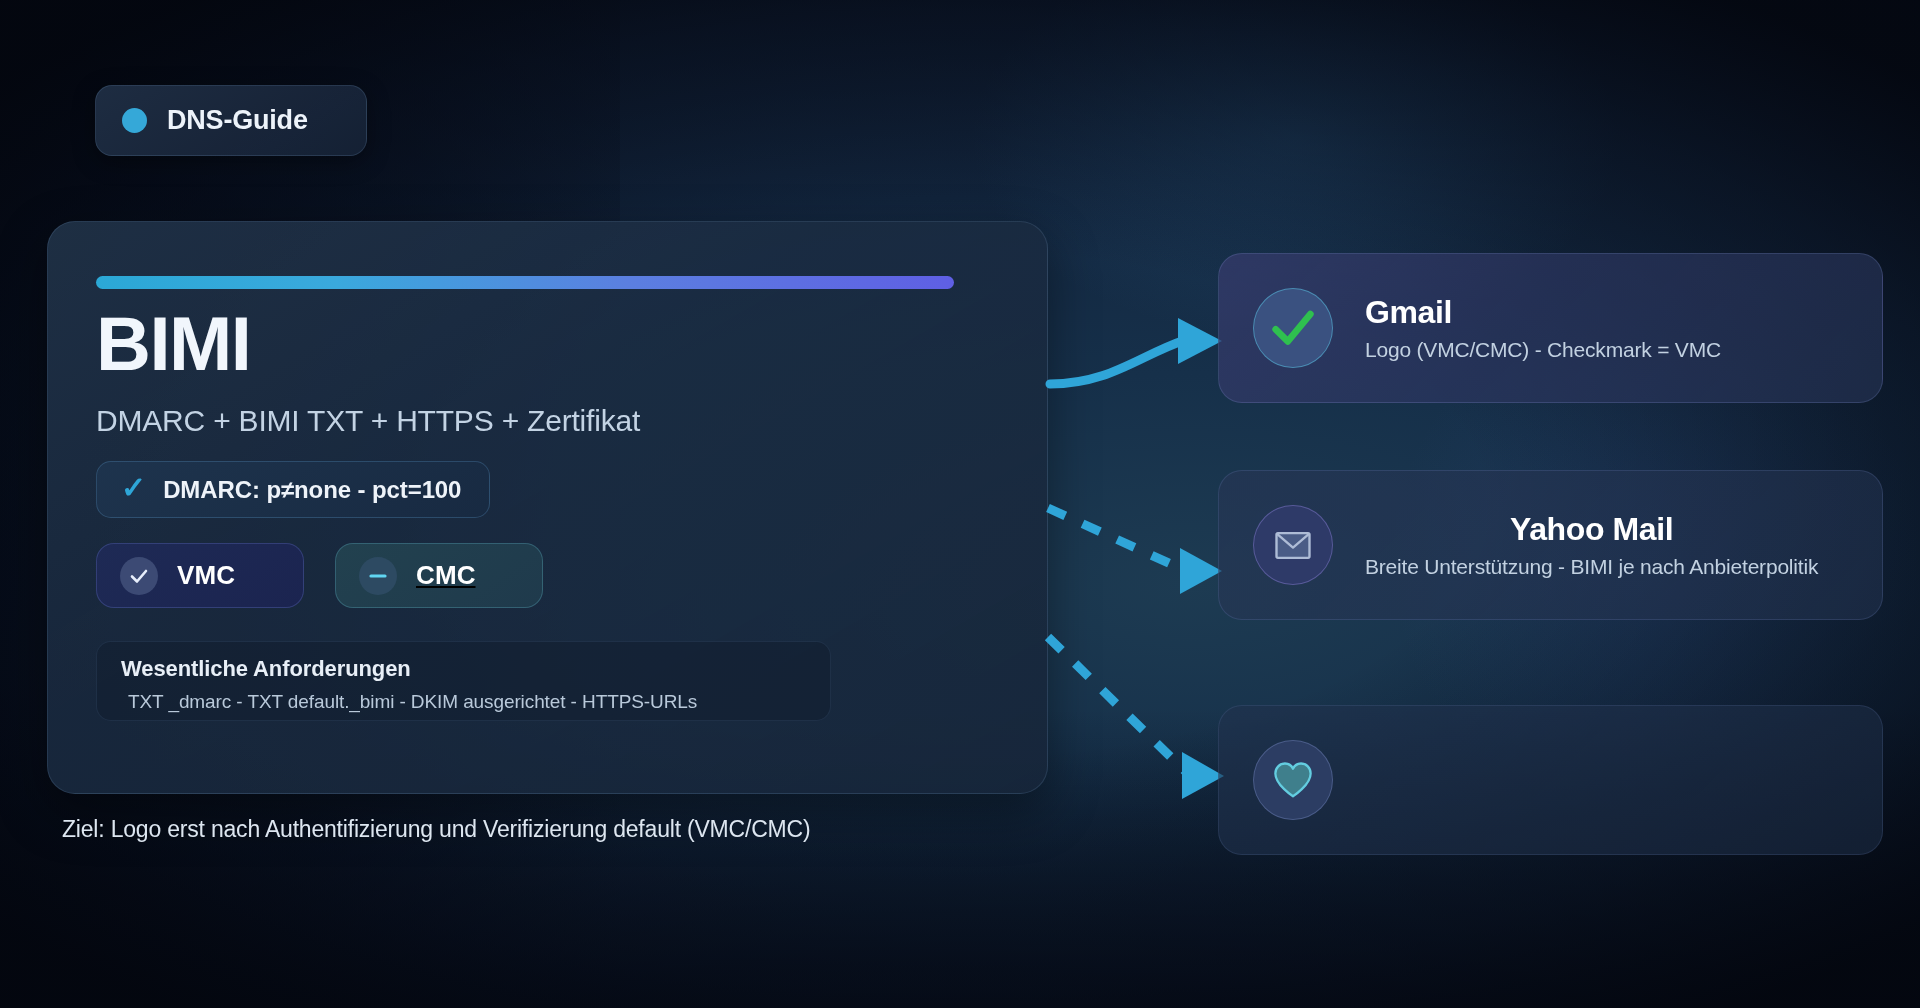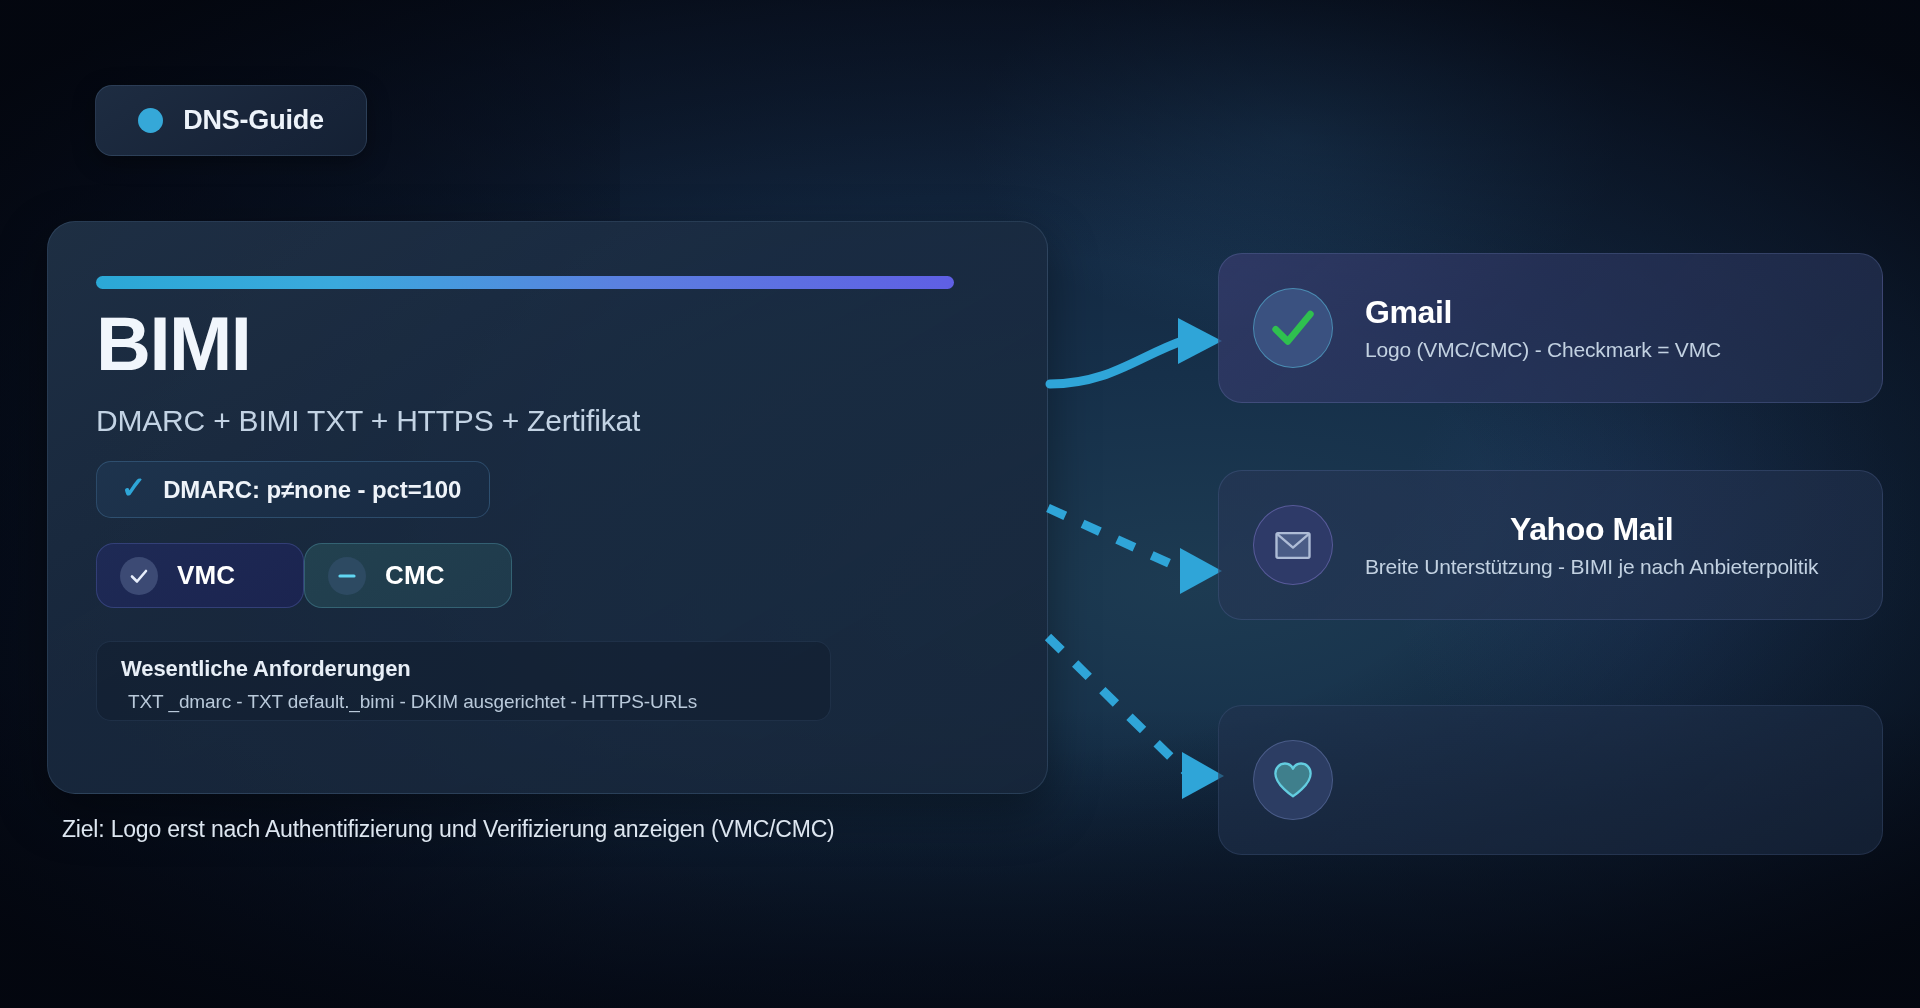--- a/index.html
+++ b/index.html
@@ -60,21 +60,20 @@
     left: 95px; top: 85px;
     width: 272px; height: 71px;
     border-radius: 17px;
     background: linear-gradient(145deg, rgba(32,48,70,0.92), rgba(22,34,54,0.92));
     border: 1px solid rgba(120,160,200,0.18);
     display: flex;
     align-items: center;
     gap: 20px;
     padding: 0 26px;
     box-shadow: 0 6px 22px rgba(0,0,0,0.35);
-    justify-content: center;
   }
   #badge .dot {
     width: 25px; height: 25px;
     border-radius: 50%;
     background: #35a8d8;
     flex: none;
   }
   #badge .label {
     color: #edf3fa;
     font-size: 27px;
@@ -143,20 +142,21 @@
     font-size: 24px;
     font-weight: 700;
     letter-spacing: -0.1px;
   }
 
   
   #cert-row {
     position: absolute;
     left: 48px; top: 321px;
     display: flex;
+    gap: 31px;
   }
   .cert-btn {
     height: 65px;
     border-radius: 18px;
     display: flex;
     align-items: center;
     gap: 19px;
     padding: 0 38px 0 23px;
   }
   .cert-btn .cert-label {
@@ -178,20 +178,21 @@
     border: 1px solid rgba(110,130,220,0.28);
     min-width: 208px;
   }
   #cert-vmc .cert-icon {
     background: #3c4a74;
   }
   #cert-cmc {
     background: linear-gradient(145deg, #22414f, #1f3a4c);
     border: 1px solid rgba(90,165,185,0.35);
     min-width: 208px;
+    text-decoration: underline;
   }
   #cert-cmc .cert-icon {
     background: #2d4a62;
   }
   .cert-icon svg { display: block; }
 
   
   #req-box {
     position: absolute;
     left: 48px; top: 419px;
@@ -347,21 +348,21 @@
 
   </div>
 
   <div id="req-box">
     <div id="req-title">Wesentliche Anforderungen</div>
     <div id="req-detail">TXT _dmarc - TXT default._bimi - DKIM ausgerichtet - HTTPS-URLs</div>
   </div>
 
 </div>
 
-<div id="footer-note">Ziel: Logo erst nach Authentifizierung und Verifizierung anzeigen (VMC/CMC)</div>
+<div id="footer-note">Ziel: Logo erst nach Authentifizierung und Verifizierung default (VMC/CMC)</div>
 
 <svg id="connectors" viewBox="0 0 1920 1008" xmlns="http://www.w3.org/2000/svg">
 
   <g>
     <path d="M1050 384 C1110 384, 1140 355, 1185 340" stroke="#2fa5d8" stroke-width="9" fill="none" stroke-linecap="round"></path>
     <path d="M1178 318 L1222 341 L1178 364 Z" fill="#2fa5d8"></path>
   </g>
 
   <g>
     <path d="M1048 508 L1184 570" stroke="#2fa5d8" stroke-width="9" fill="none" stroke-dasharray="19 19" stroke-linecap="butt"></path>

